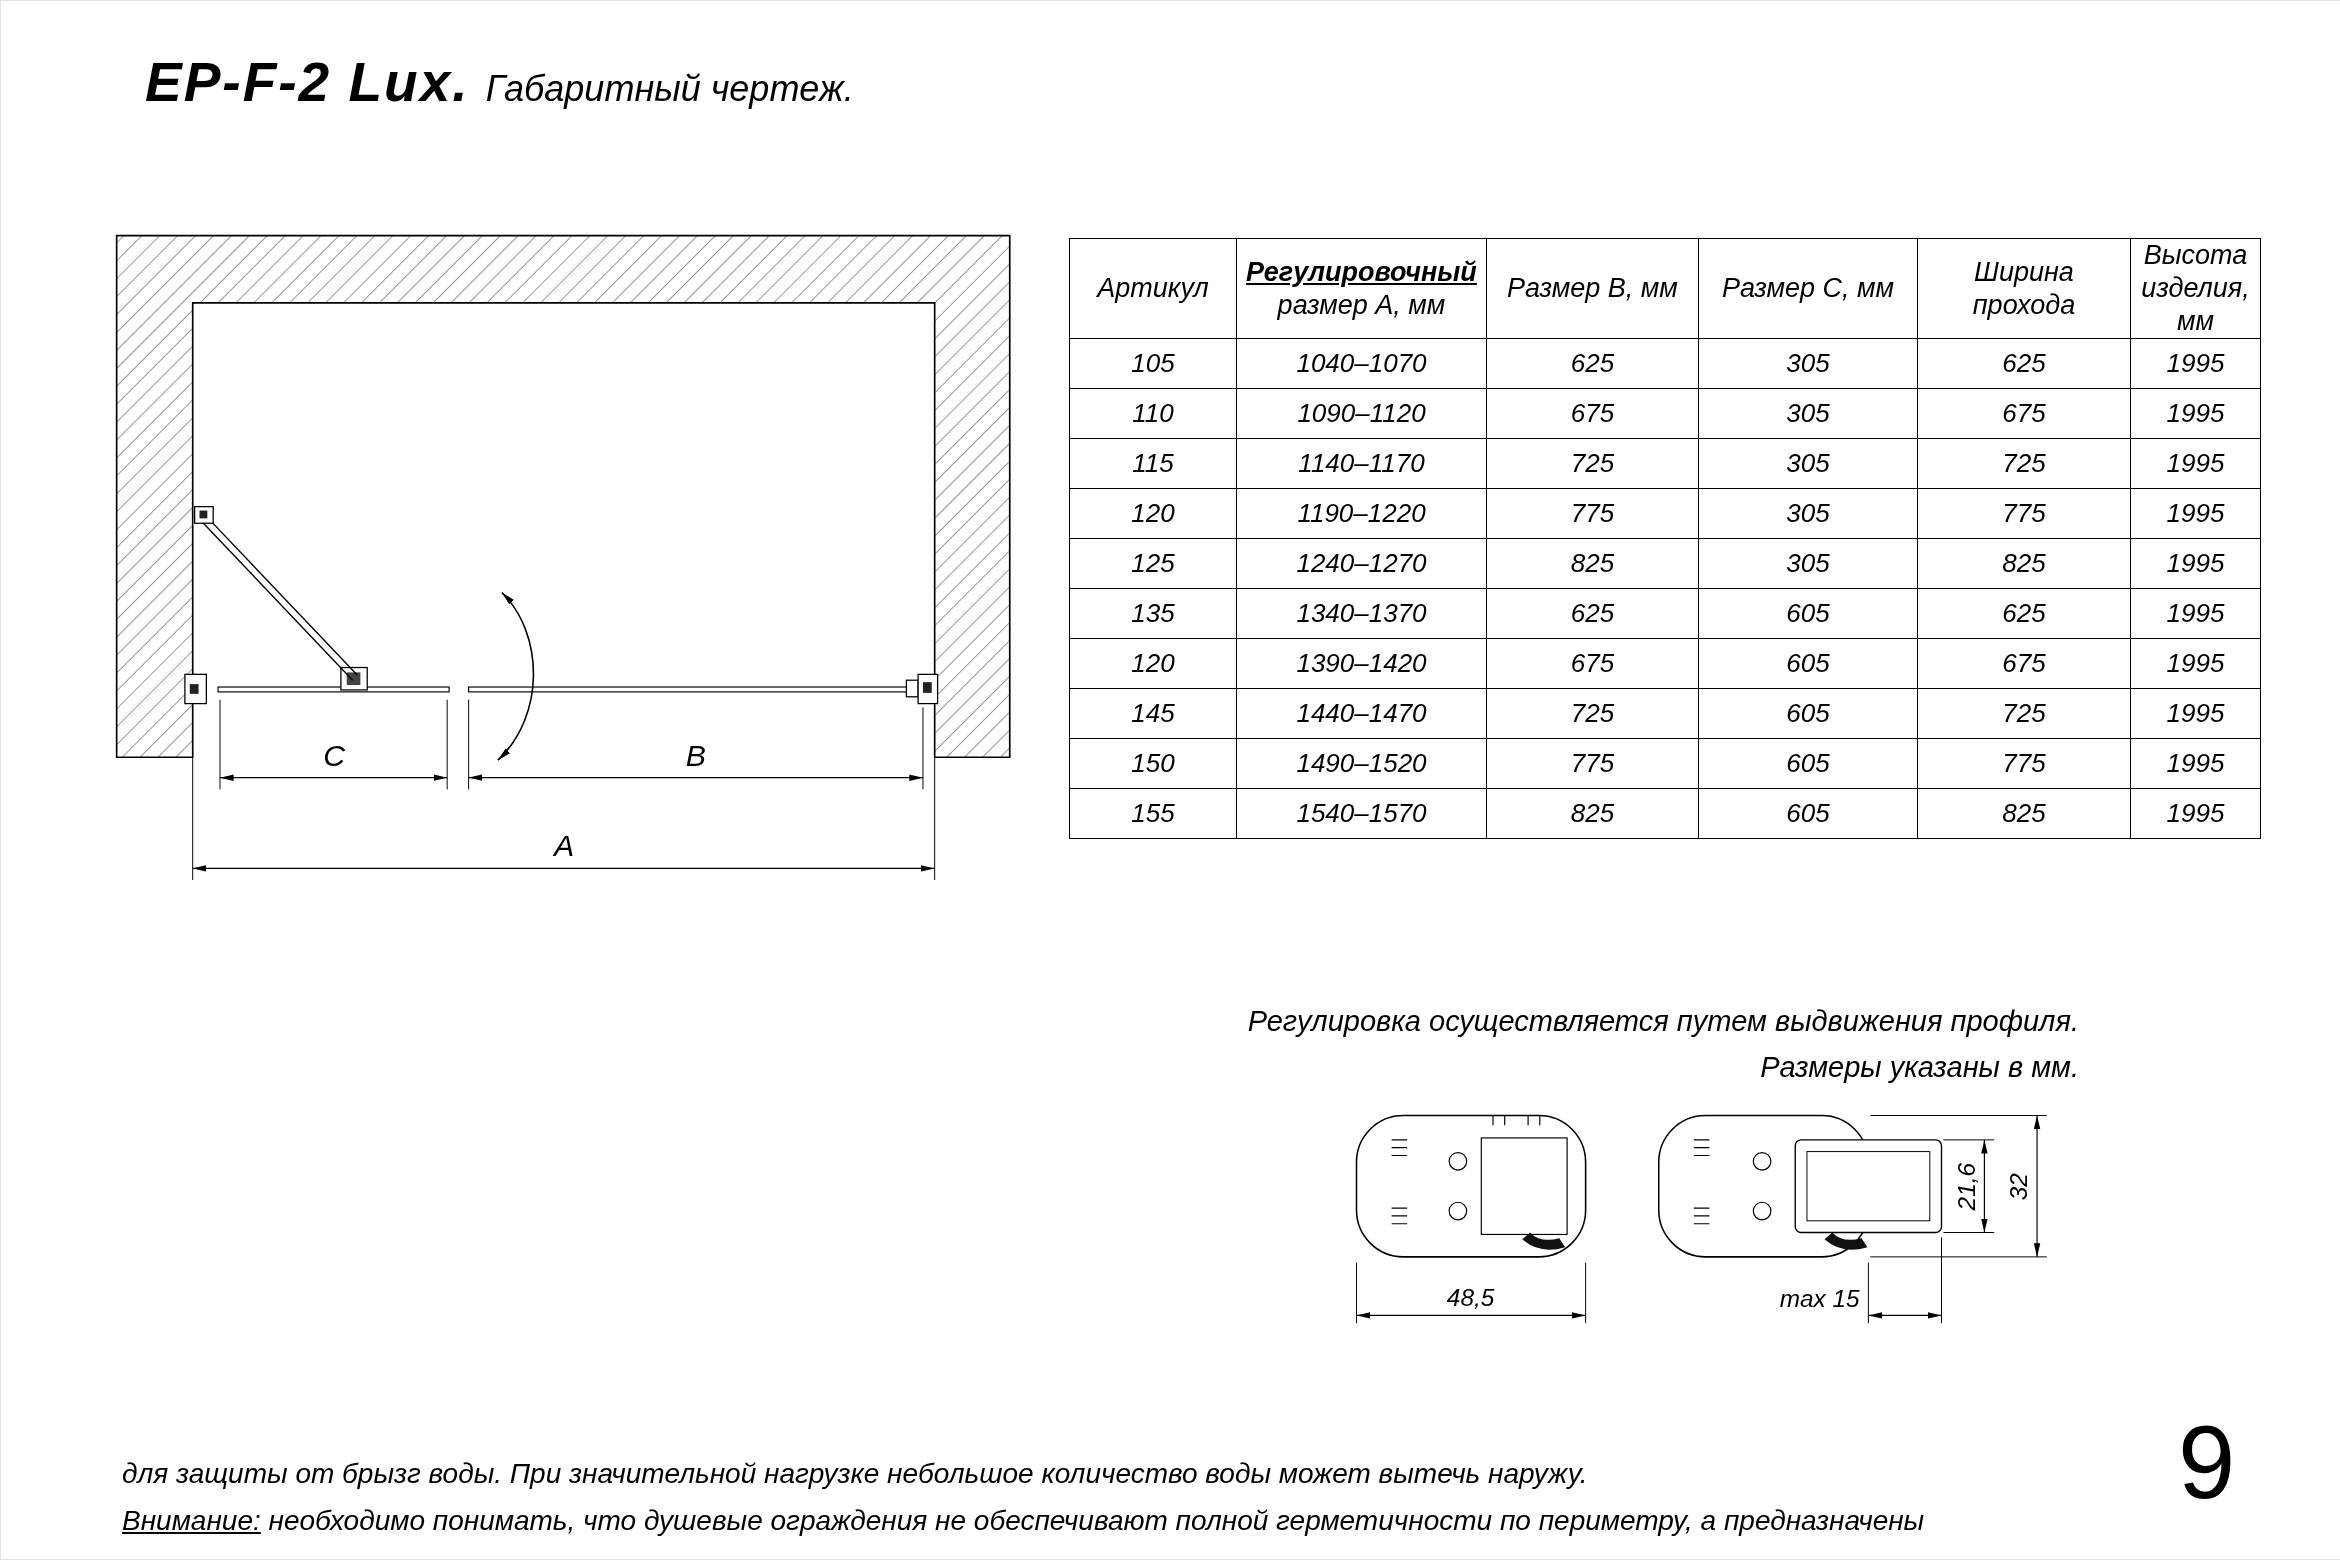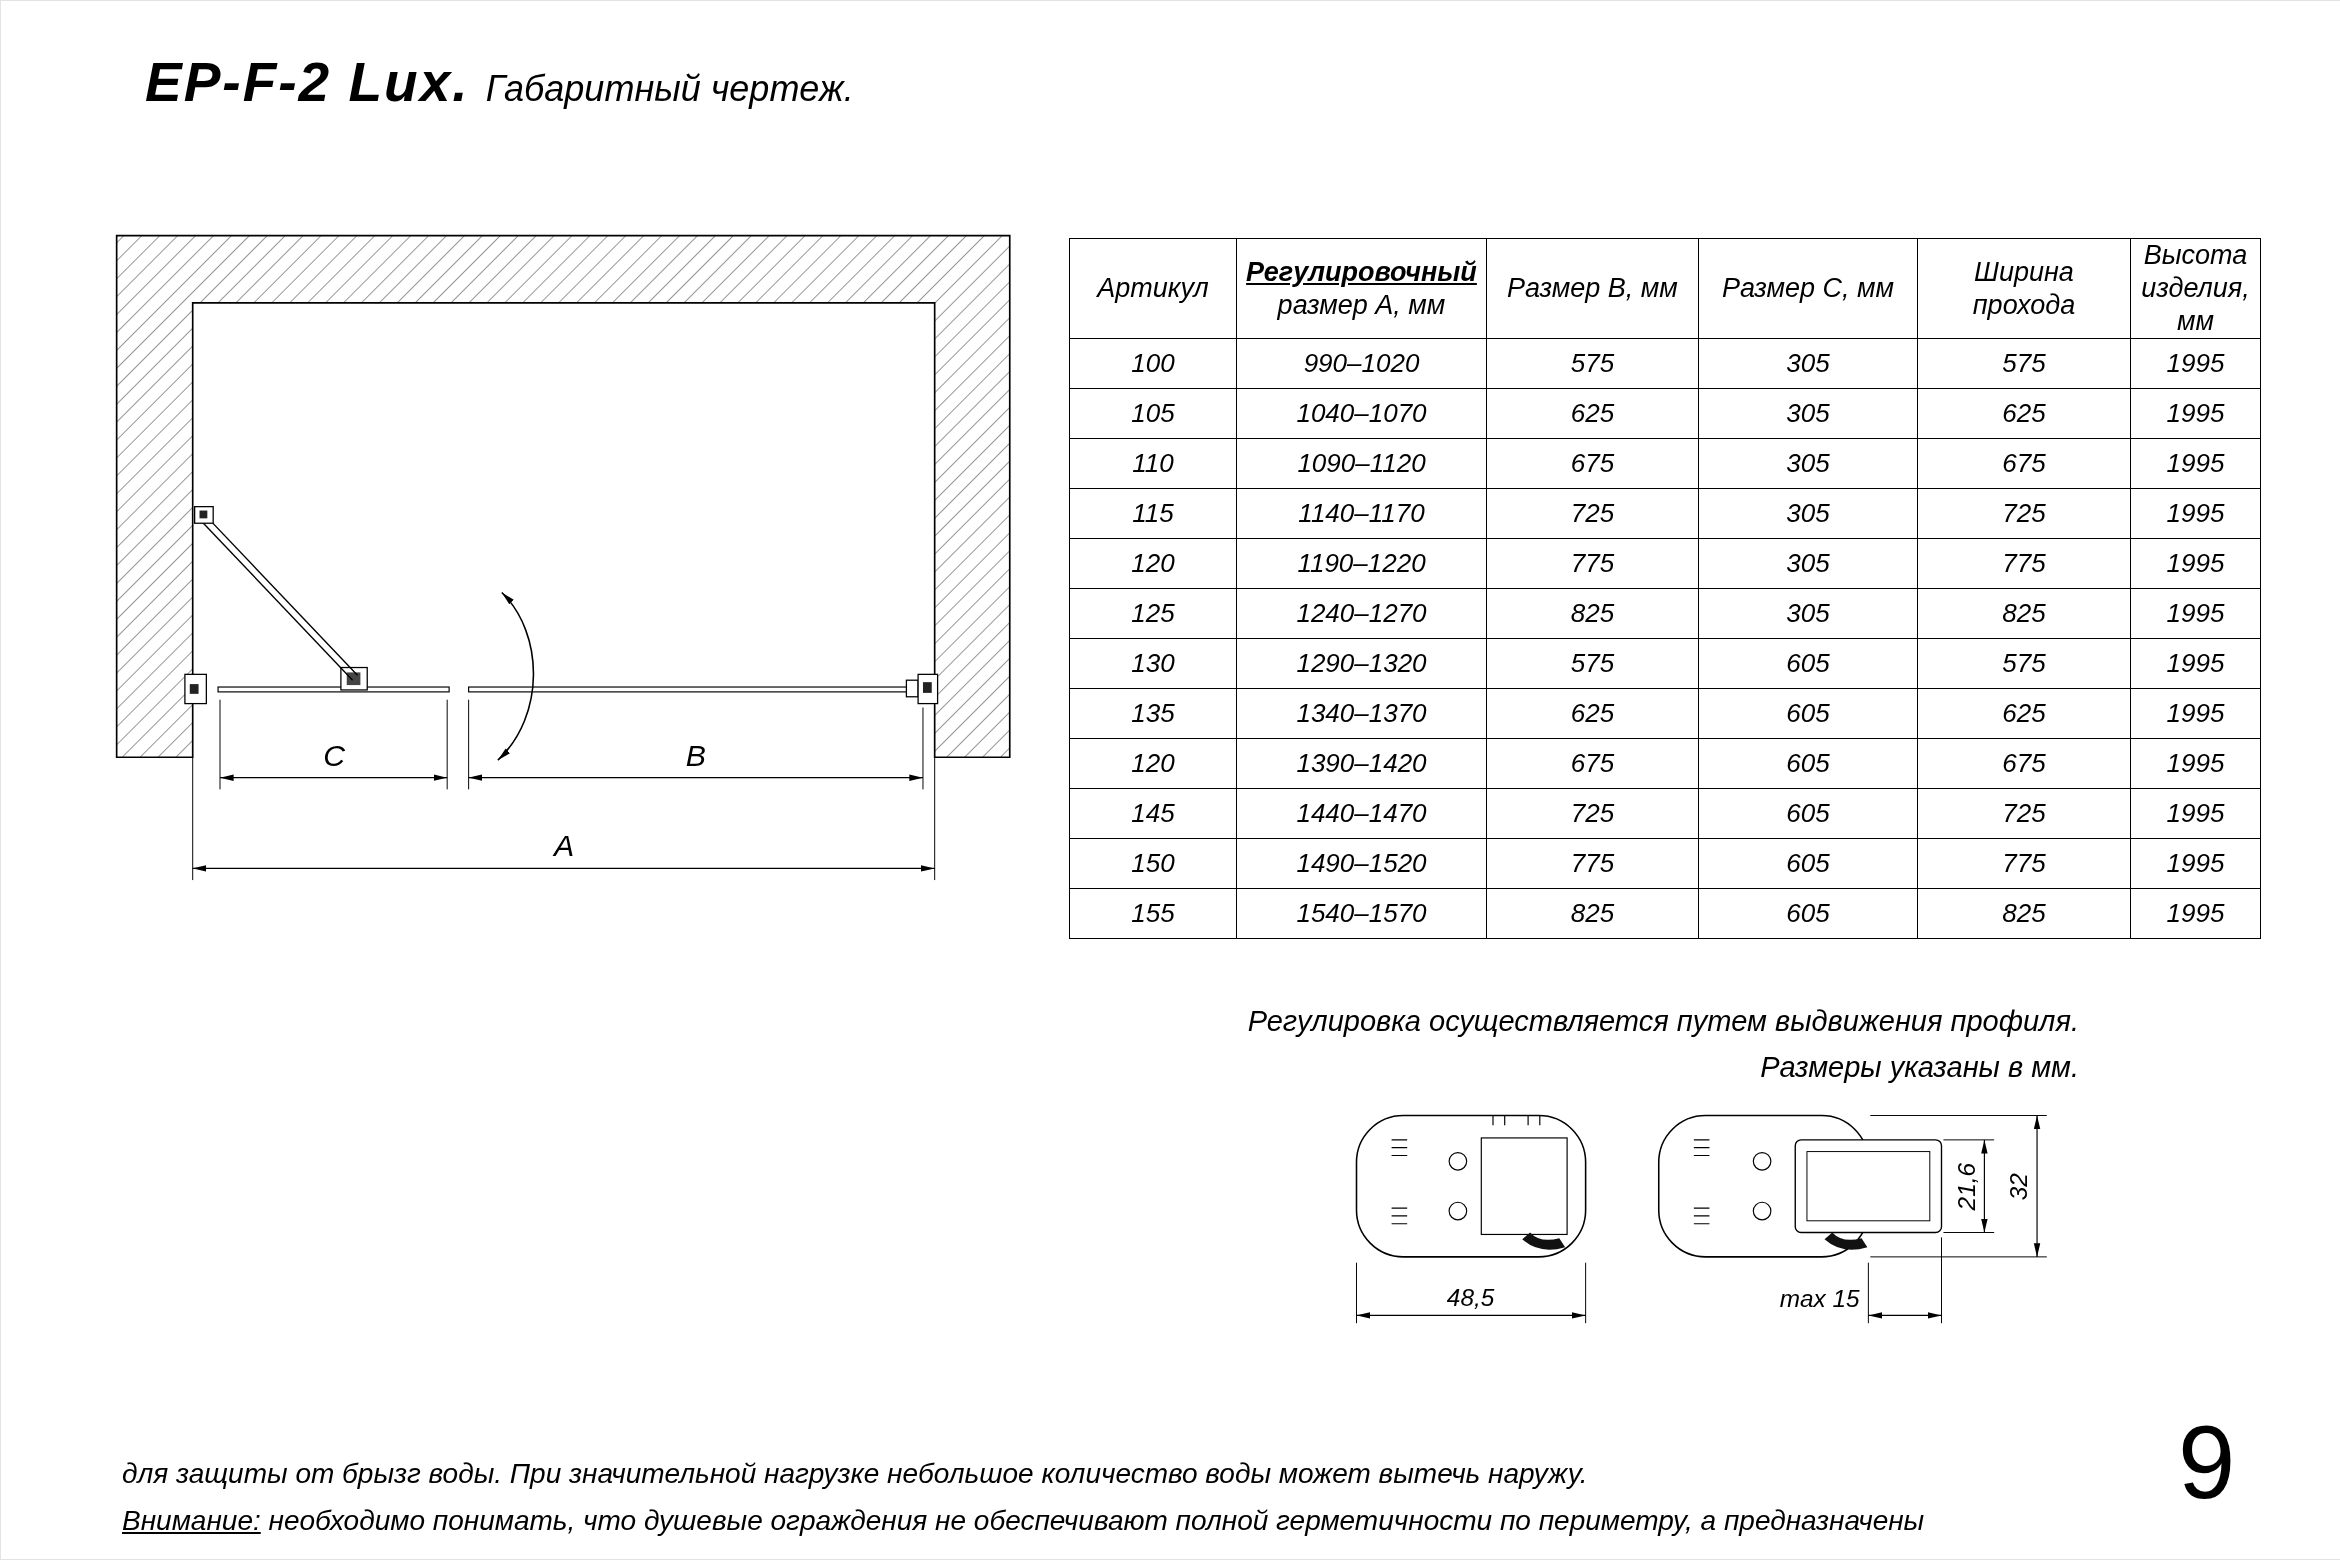--- a/index.html
+++ b/index.html
@@ -132,28 +132,20 @@
         </th>
         <th class="th-small">
           <span>Высота</span><br>
           <span>изделия,</span><br>
           <span>мм</span>
         </th>
       </tr>
     </thead>
     <tbody>
       <tr>
-        <td>100</td>
-        <td>990–1020</td>
-        <td>575</td>
-        <td>305</td>
-        <td>575</td>
-        <td>1995</td>
-      </tr>
-      <tr>
         <td>105</td>
         <td>1040–1070</td>
         <td>625</td>
         <td>305</td>
         <td>625</td>
         <td>1995</td>
       </tr>
       <tr>
         <td>110</td>
         <td>1090–1120</td>
@@ -177,28 +169,20 @@
         <td>305</td>
         <td>775</td>
         <td>1995</td>
       </tr>
       <tr>
         <td>125</td>
         <td>1240–1270</td>
         <td>825</td>
         <td>305</td>
         <td>825</td>
-        <td>1995</td>
-      </tr>
-      <tr>
-        <td>130</td>
-        <td>1290–1320</td>
-        <td>575</td>
-        <td>605</td>
-        <td>575</td>
         <td>1995</td>
       </tr>
       <tr>
         <td>135</td>
         <td>1340–1370</td>
         <td>625</td>
         <td>605</td>
         <td>625</td>
         <td>1995</td>
       </tr>

